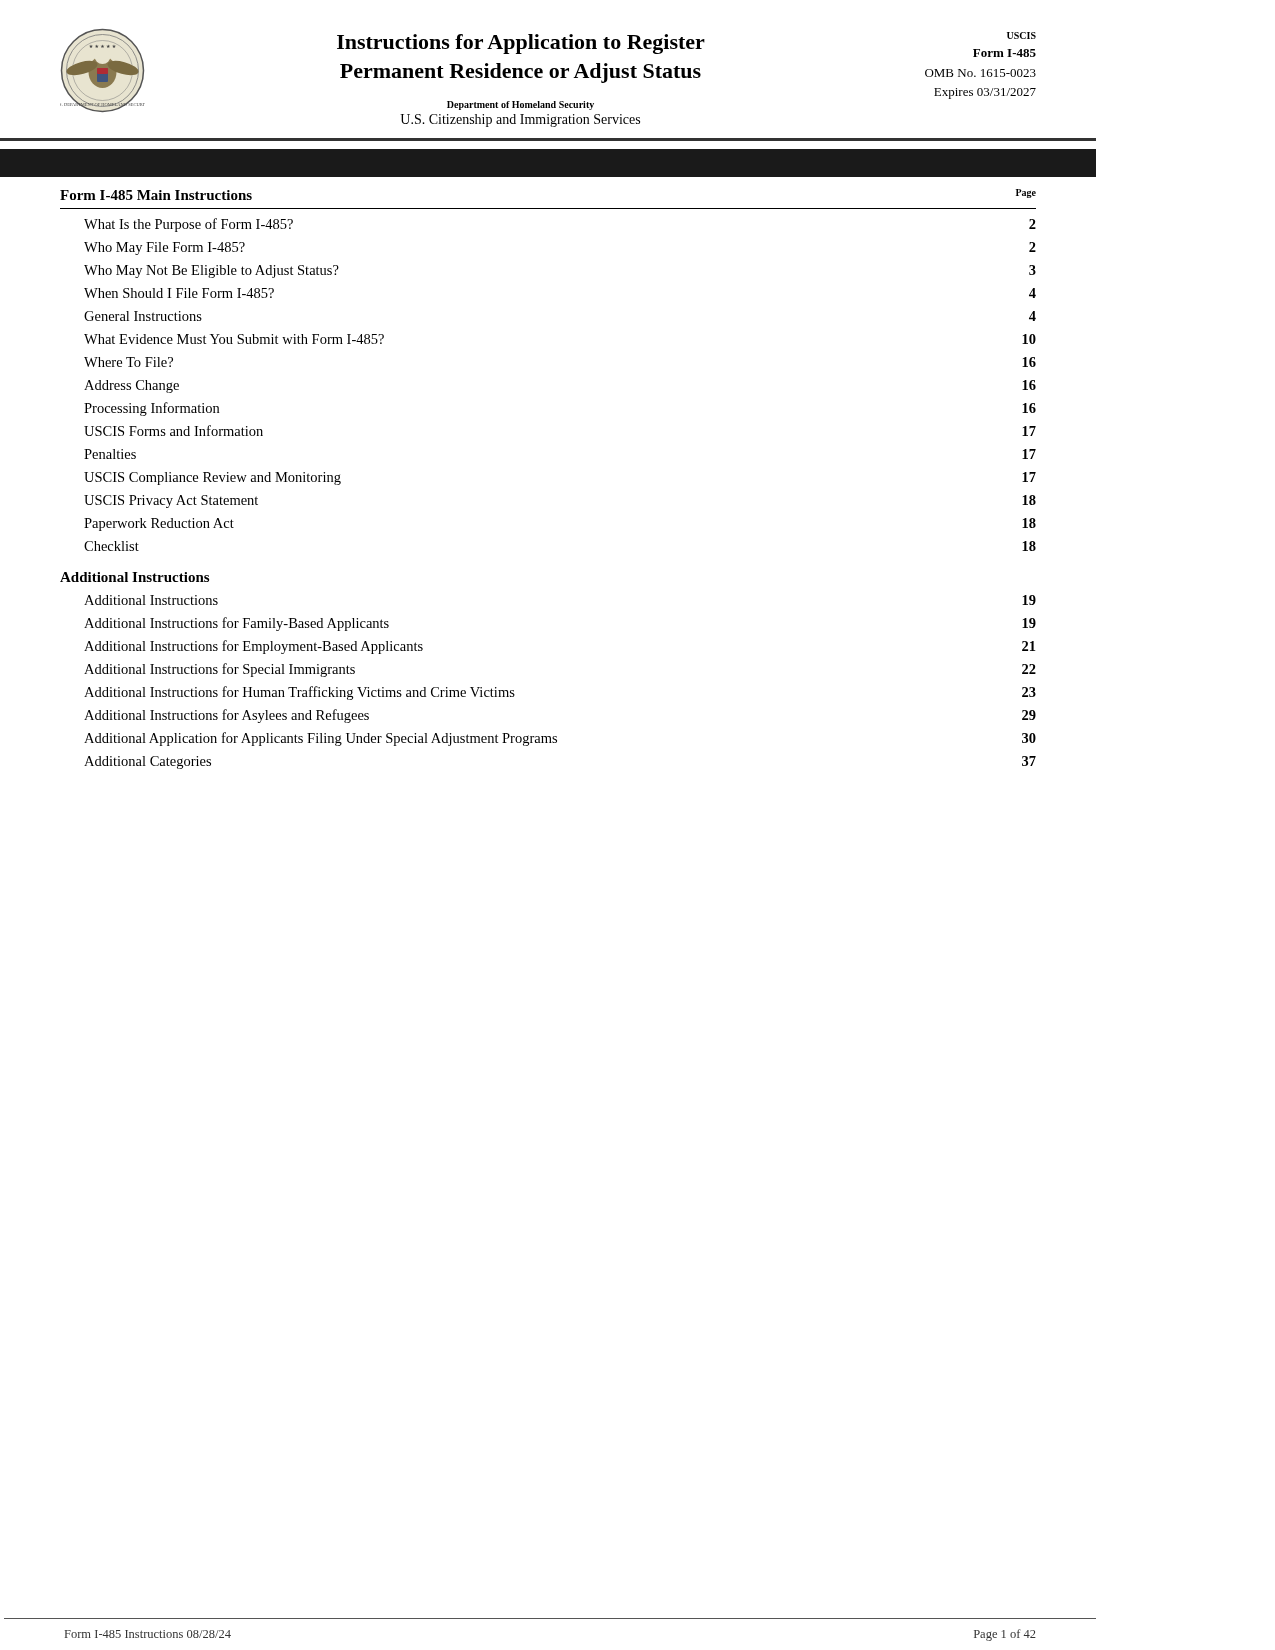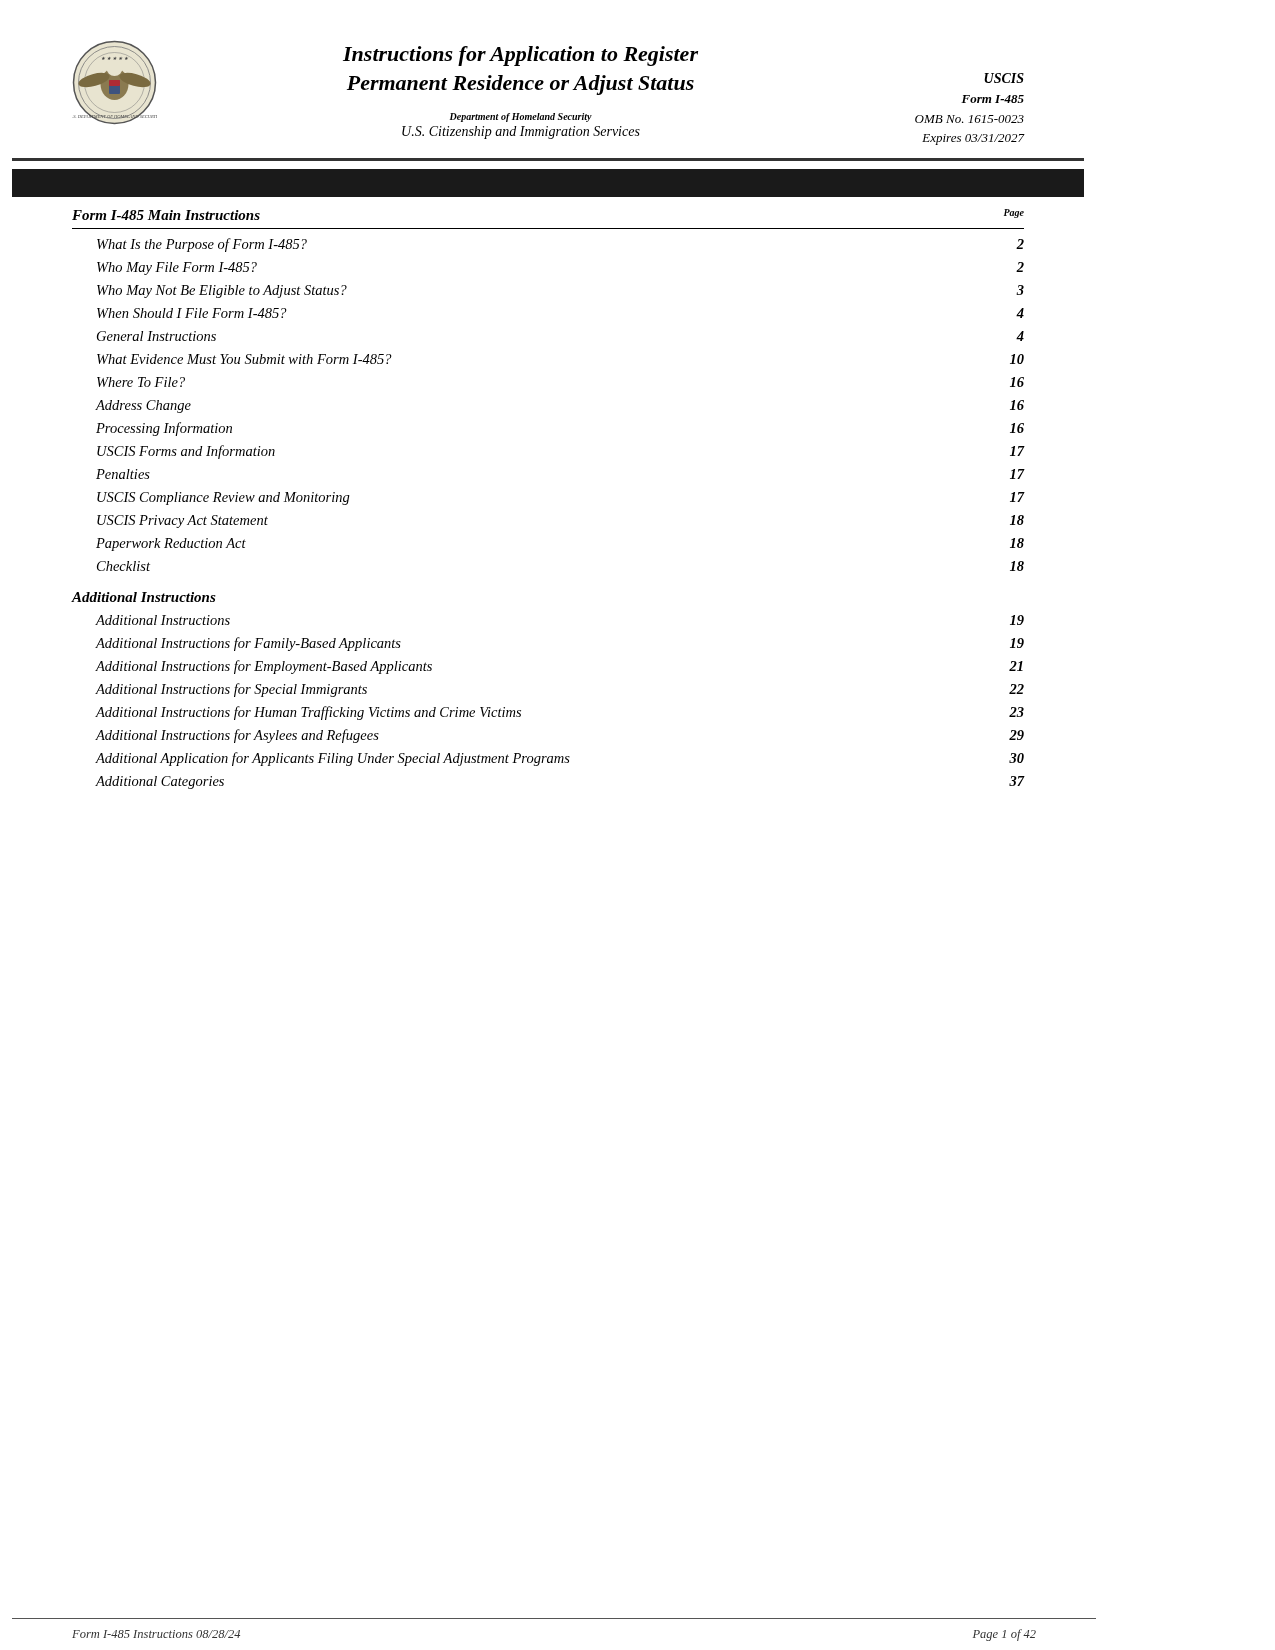--- a/index.html
+++ b/index.html
@@ -8,23 +8,22 @@
       min-height: 1650px;
       background: #fff;
       font-family: Times New Roman, serif;
       font-size: 15px;
       color: #000;
       position: relative;
     }
     .page {
       width: 1096px;
       min-height: 1650px;
-      padding: 12px;
+      padding: 0;
       position: relative;
-      font-style: italic;
     }
     
     .header {
       display: flex;
       align-items: flex-start;
       padding: 28px 60px 10px 60px;
       border-bottom: 3px solid #333;
     }
     .header-seal {
       width: 85px;
@@ -51,22 +50,21 @@
       margin-top: 2px;
     }
     .header-right {
       text-align: right;
       font-size: 13px;
       line-height: 1.5;
       min-width: 160px;
     }
     .header-right .uscis {
       font-weight: bold;
-      font-size: 14px;
-      margin-top: 28px;
+      font-size: 10px;
     }
     .header-right .form-num {
       font-weight: bold;
     }
     
     .dark-banner {
       background: #1a1a1a;
       height: 28px;
       margin-top: 8px;
     }
@@ -110,21 +108,21 @@
     }
     .toc-row .toc-page {
       font-weight: bold;
       min-width: 30px;
       text-align: right;
     }
     
     .footer {
       position: absolute;
       bottom: 0;
-      left: 12px;
+      left: 4px;
       right: 0;
       border-top: 1px solid #555;
       padding: 8px 60px;
       display: flex;
       justify-content: space-between;
       font-size: 12.5px;
       color: #333;
     }
   </style>
 </head>

